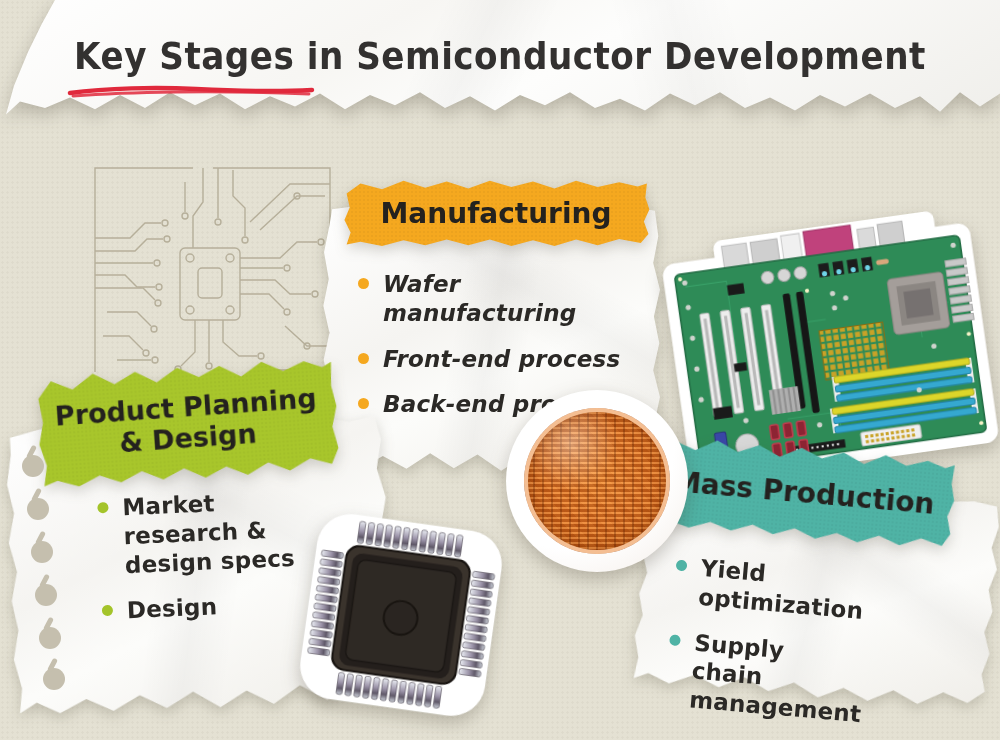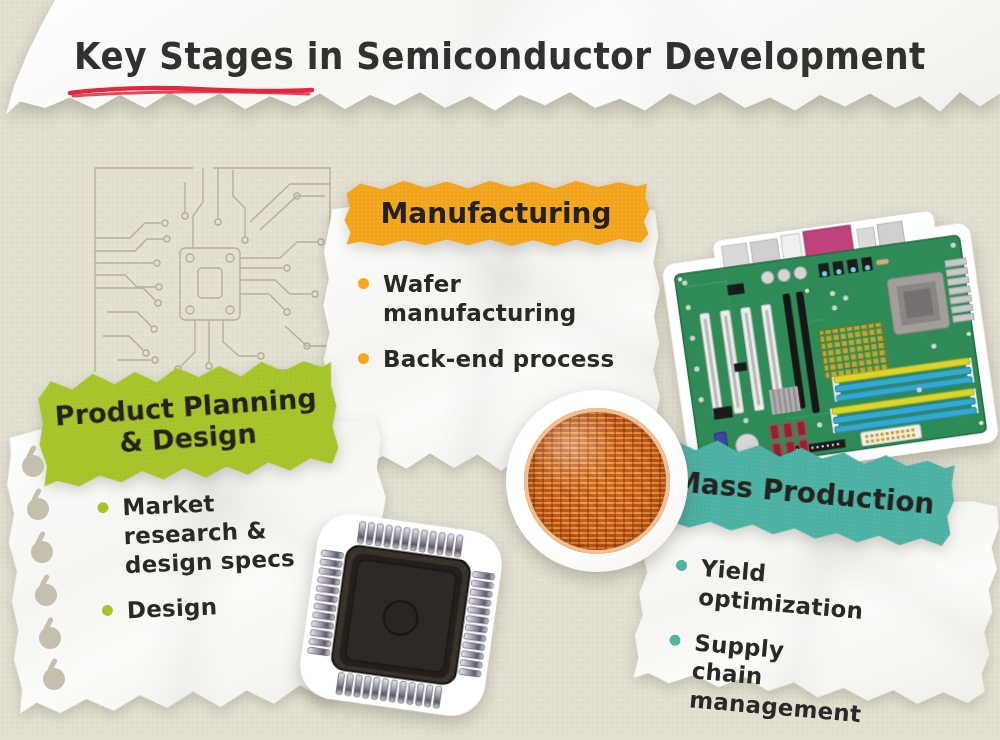--- a/index.html
+++ b/index.html
@@ -59,21 +59,21 @@
   .bullet{display:flex;align-items:flex-start;margin-bottom:17px;}
   .dot{flex:0 0 auto;width:11px;height:11px;border-radius:50%;margin:8px 14px 0 0;}
   .dot-orange{background:#F5A81F;}
   .dot-green{background:#A4C42A;}
   .dot-teal{background:#4FB3A5;}
   .bullet-text{font-size:23px;font-weight:700;line-height:1.25;letter-spacing:0.2px;color:#2B2926;}
 
   
   .manuf-paper{left:322px;top:204px;width:338px;height:268px;}
   .manuf-header{left:342px;top:178px;width:308px;height:70px;font-size:28px;}
-  .manuf-list{left:358px;top:270px;width:290px;}
+  .manuf-list{left:358px;top:270px;width:290px;font-style:italic;}
 
   .plan-wrap{position:absolute;left:8px;top:418px;width:382px;height:292px;transform:rotate(-2.5deg);}
   .plan-paper{left:0;top:0;width:382px;height:292px;position:absolute;}
   .plan-header{left:34px;top:-56px;width:302px;height:120px;font-size:27px;line-height:1.15;transform:rotate(-1.5deg);}
   .plan-list{left:92px;top:72px;width:240px;}
 
   .mass-wrap{position:absolute;left:632px;top:446px;width:372px;height:252px;transform:rotate(5deg);}
   .mass-paper{left:8px;top:40px;width:356px;height:212px;position:absolute;}
   .mass-header{left:14px;top:0;width:302px;height:96px;font-size:28px;}
   .mass-list{left:44px;top:118px;width:260px;}
@@ -173,20 +173,24 @@
       <span>Manufacturing</span>
     </div>
   </div>
   <ul class="bullets manuf-list">
     <li class="bullet">
       <span class="dot dot-orange"></span>
       <span class="bullet-text">Wafer manufacturing</span>
     </li>
     <li class="bullet">
       <span class="dot dot-orange"></span>
+      <span class="bullet-text">Front-end process</span>
+    </li>
+    <li class="bullet">
+      <span class="dot dot-orange"></span>
       <span class="bullet-text">Back-end process</span>
     </li>
   </ul>
 
   <div class="mobo-wrap shadowed">
     <svg width="315" height="240" viewBox="0 0 302 232">
       <defs>
         <pattern id="gold" width="7" height="7" patternUnits="userSpaceOnUse">
           <rect width="7" height="7" fill="#2E8B57"></rect>
             <rect x="1" y="1" width="5" height="5" fill="#C9A227"></rect>

